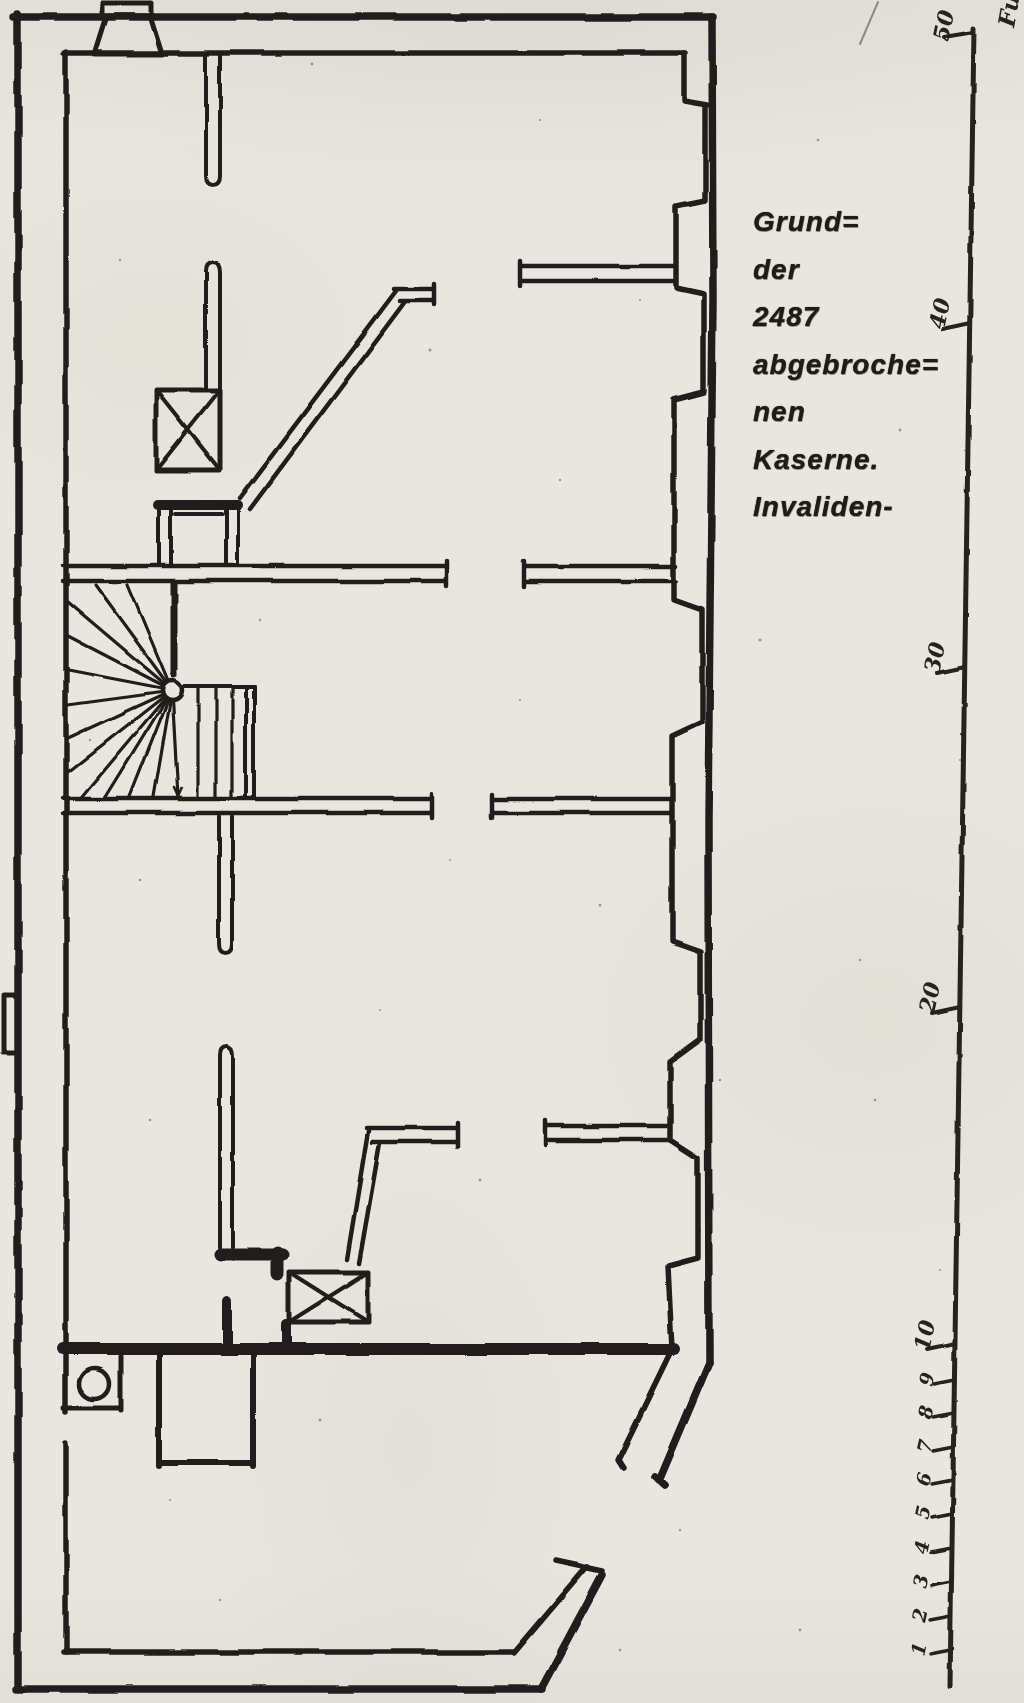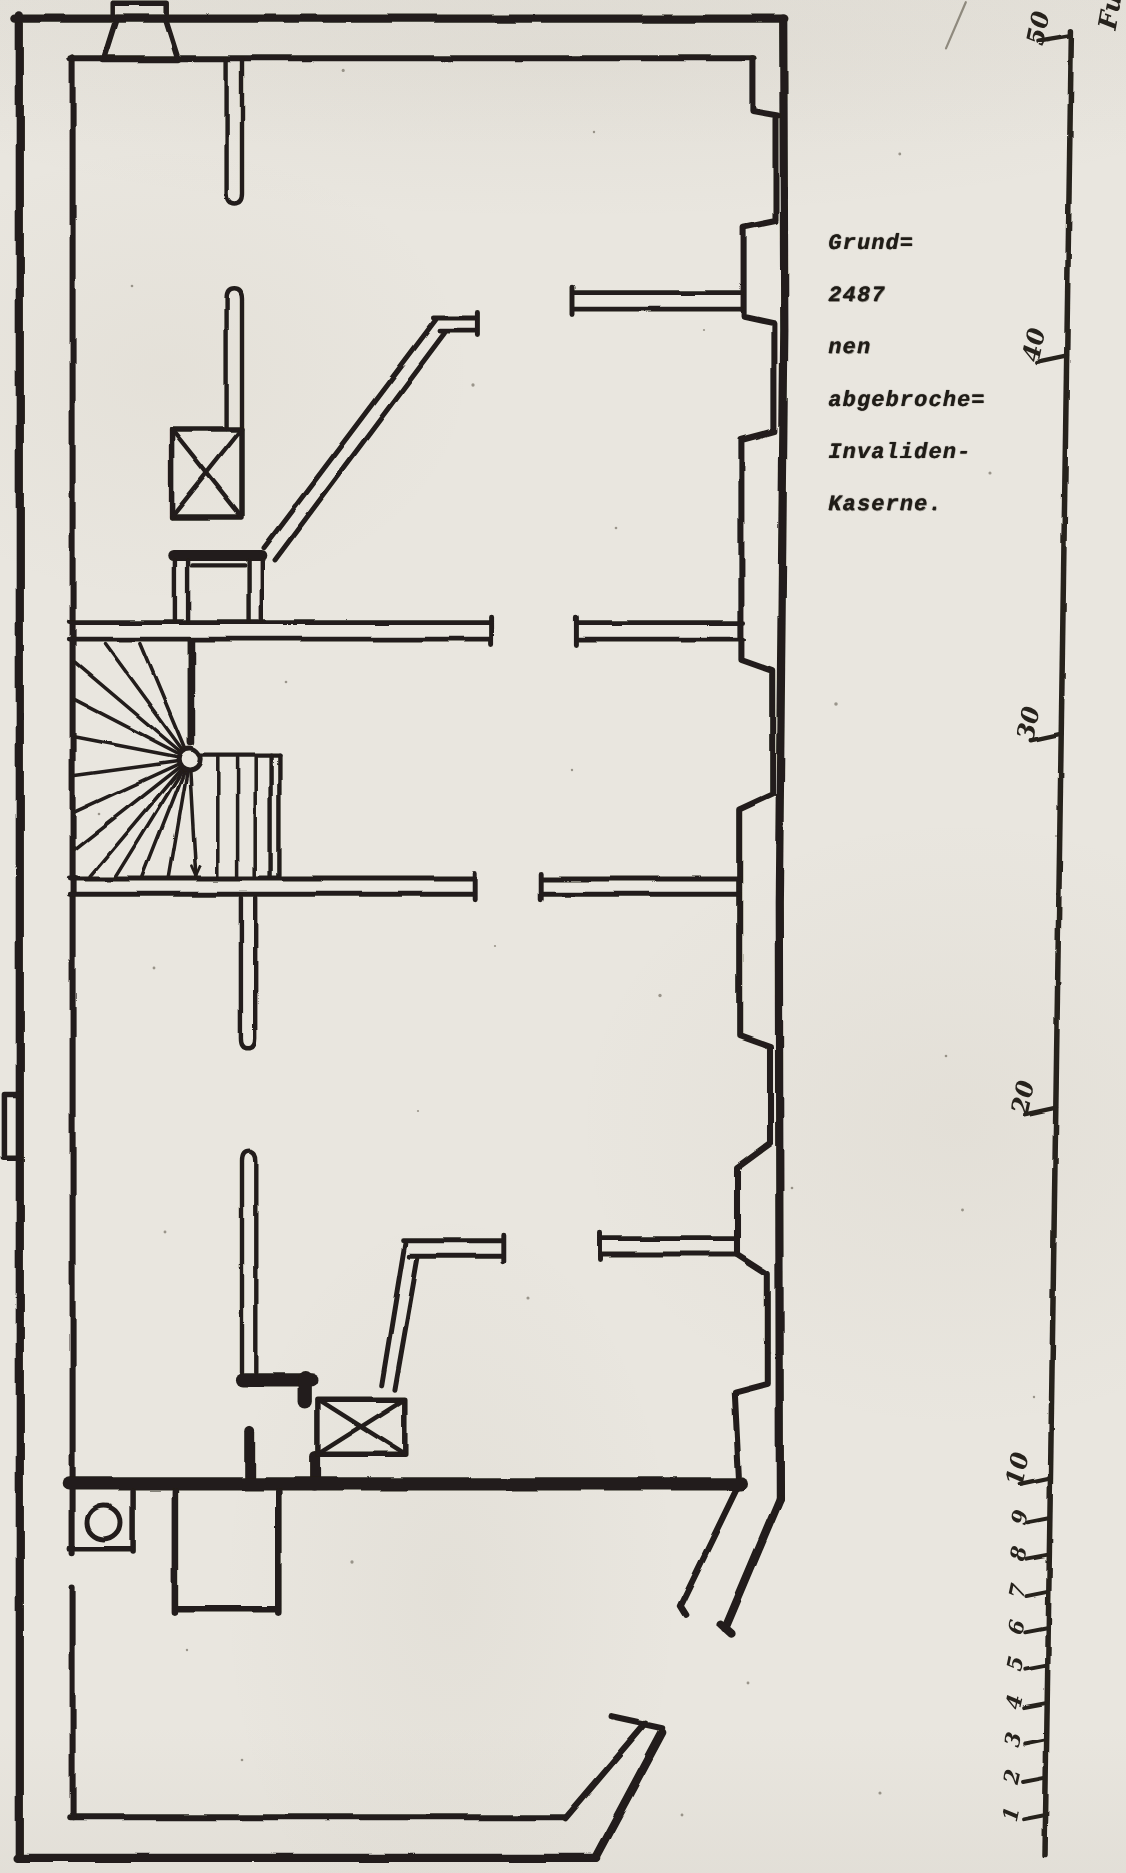--- a/index.html
+++ b/index.html
@@ -11,22 +11,22 @@
       radial-gradient(ellipse 500px 400px at 85% 60%, rgba(130,115,90,.06), transparent 70%),
       radial-gradient(ellipse 300px 500px at 40% 85%, rgba(120,110,85,.05), transparent 70%),
       radial-gradient(ellipse 900px 200px at 50% 3%, rgba(110,100,80,.05), transparent 75%),
       linear-gradient(180deg, rgba(100,90,70,.04), rgba(100,90,70,0) 8%, rgba(100,90,70,0) 92%, rgba(100,90,70,.05));
     font-family:"DejaVu Sans Mono", monospace;
   }
   #plan-svg{position:absolute;left:0;top:0;}
   .caption{
     position:absolute;left:753px;top:198px;width:260px;
     color:#1f1c17;
-    font-family:Liberation Mono, monospace;
-    font-style:italic;font-weight:700;font-size:20px;line-height:47.5px;
+    font-family:Liberation Sans, sans-serif;
+    font-style:italic;font-weight:700;font-size:28px;line-height:47.5px;
     letter-spacing:1px;
     text-shadow:0 0 1px rgba(30,25,18,.85), 0.5px 0.5px 0 rgba(30,25,18,.4);
     white-space:nowrap;
   }
   .scale-label{
     font-family:"DejaVu Serif", serif;
     font-style:italic;font-weight:700;
     fill:#26221c;
   }
   .scale-label.major{font-size:22px;}
@@ -264,18 +264,19 @@
     <text class="scale-label minor" transform="translate(927,1555) rotate(-78)">4</text>
     <text class="scale-label minor" transform="translate(926,1589) rotate(-78)">3</text>
     <text class="scale-label minor" transform="translate(925,1623) rotate(-78)">2</text>
     <text class="scale-label minor" transform="translate(924,1657) rotate(-78)">1</text>
     <text class="unit-label" transform="translate(1014,28) rotate(-80)">Fuß</text>
   </g>
 </svg>
 
 <div class="caption">
   <div>Grund=</div>
+  <div>der</div>
   <div>2487</div>
+  <div>abgebroche=</div>
   <div>nen</div>
-  <div>abgebroche=</div>
+  <div>Kaserne.</div>
   <div>Invaliden-</div>
-  <div>Kaserne.</div>
 </div>
 
 </body></html>

